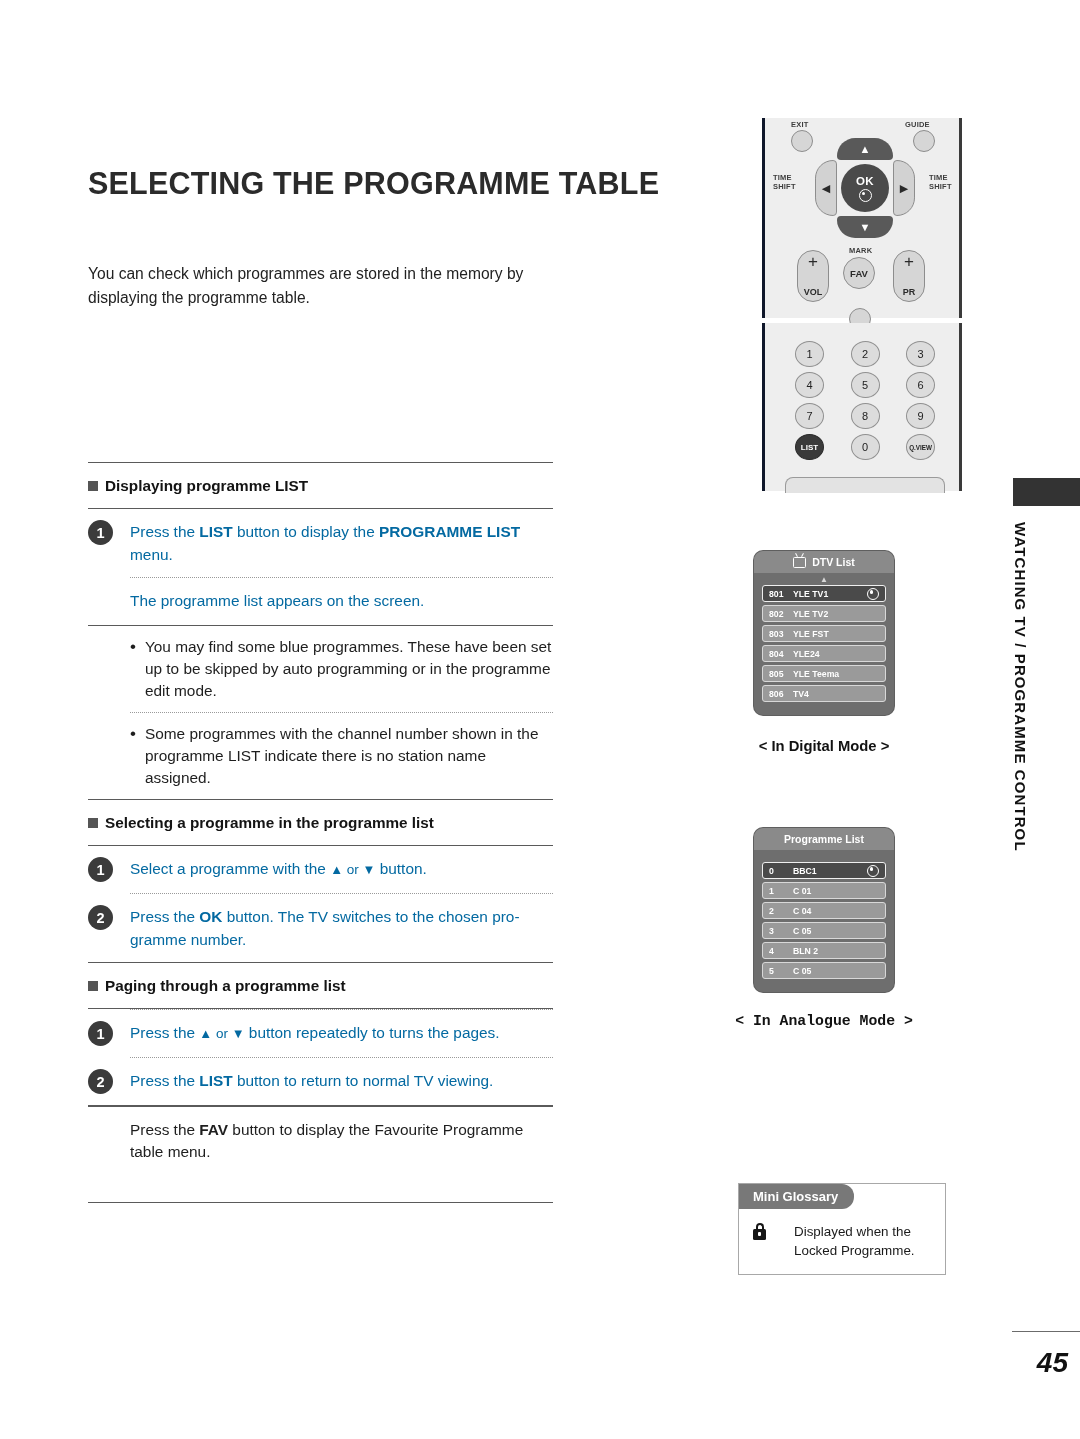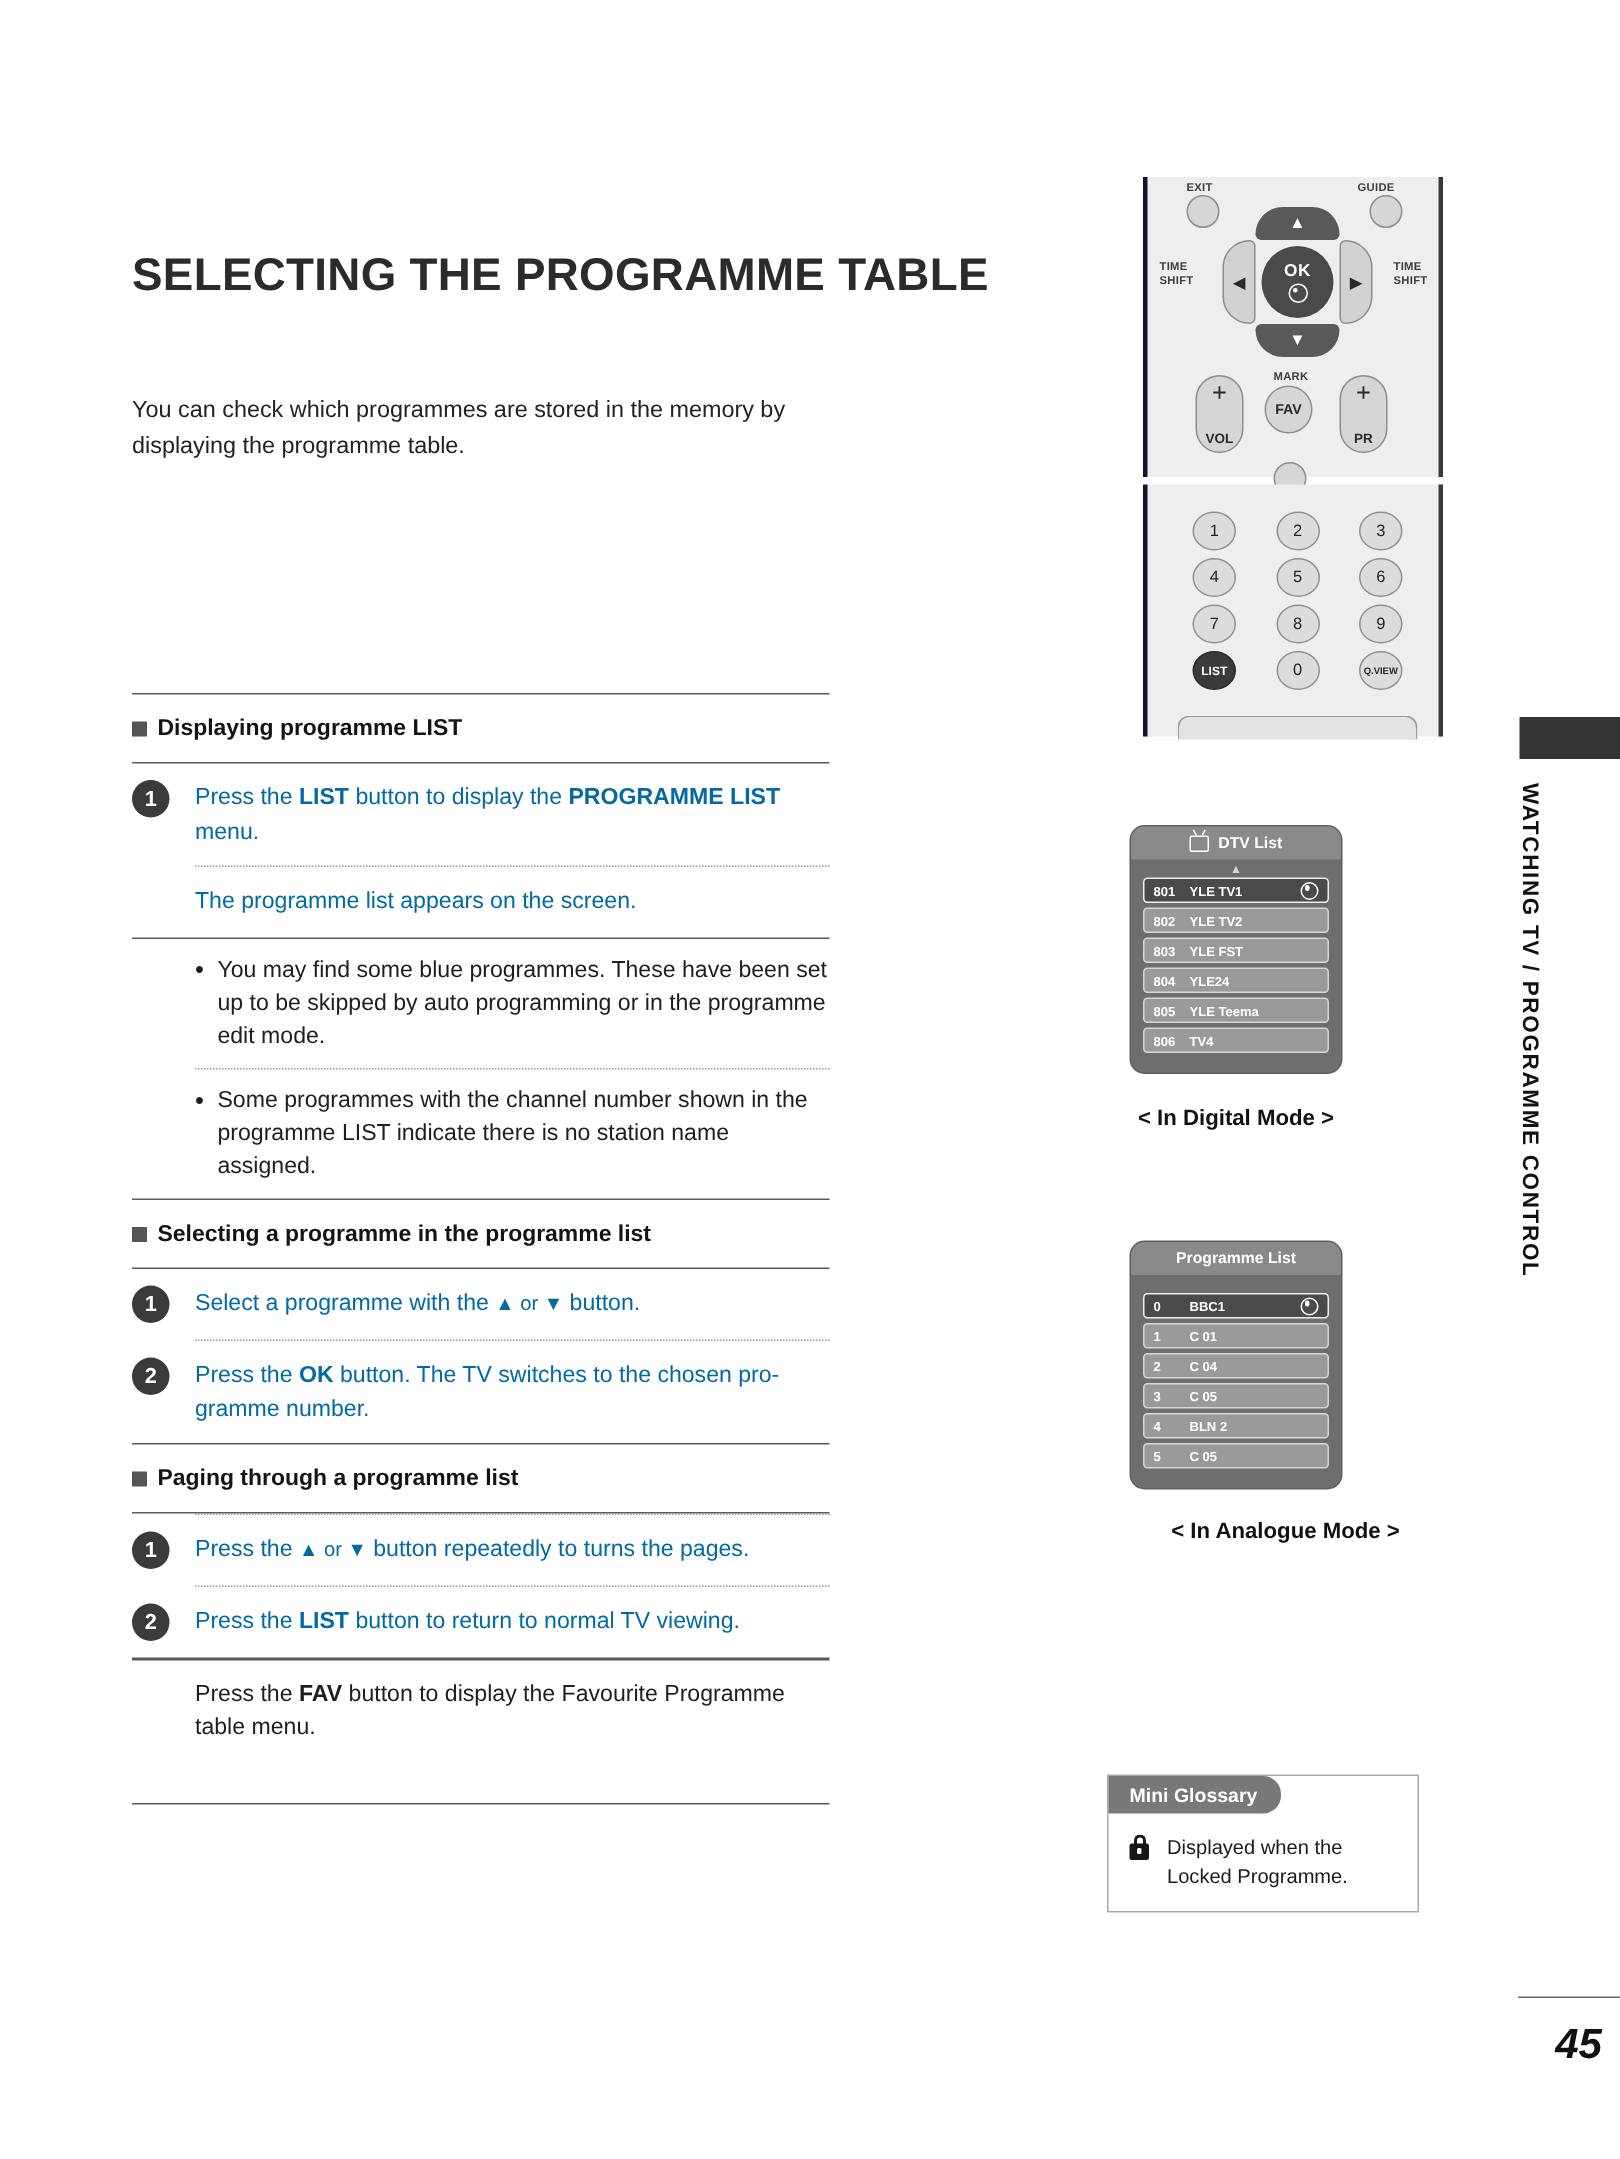--- a/index.html
+++ b/index.html
@@ -438,21 +438,21 @@
     display: inline-block;
     margin: 0;
     position: relative;
     top: 0;
     left: 0;
   }
   .gloss-body {
     display: flex;
     align-items: flex-start;
     padding: 13px 14px 14px 14px;
-    gap: 12px;
+    gap: 28px;
   }
   .lock {
     width: 13px; height: 11px;
     background: #161616;
     border-radius: 1.5px;
     position: relative;
     margin-top: 7px;
     flex: 0 0 auto;
   }
   .lock::before {
@@ -751,21 +751,21 @@
     <div class="osd-row">
       <span class="num">4</span>
       <span class="name">BLN 2</span>
     </div>
     <div class="osd-row">
       <span class="num">5</span>
       <span class="name">C 05</span>
     </div>
   </div>
 </div>
-<div class="caption" style="left:717px; top:1013px;">&lt; In Analogue Mode &gt;</div>
+<div class="caption" style="left:684px; top:1013px;font-family:Liberation Mono, monospace;">&lt; In Analogue Mode &gt;</div>
 
 <div class="glossary">
   <div class="gloss-tab">Mini Glossary</div>
   <div class="gloss-body">
     <span class="lock"></span>
     <span class="gloss-txt">Displayed when the Locked Programme.</span>
   </div>
 </div>
 
 <div class="side-tab"></div>

